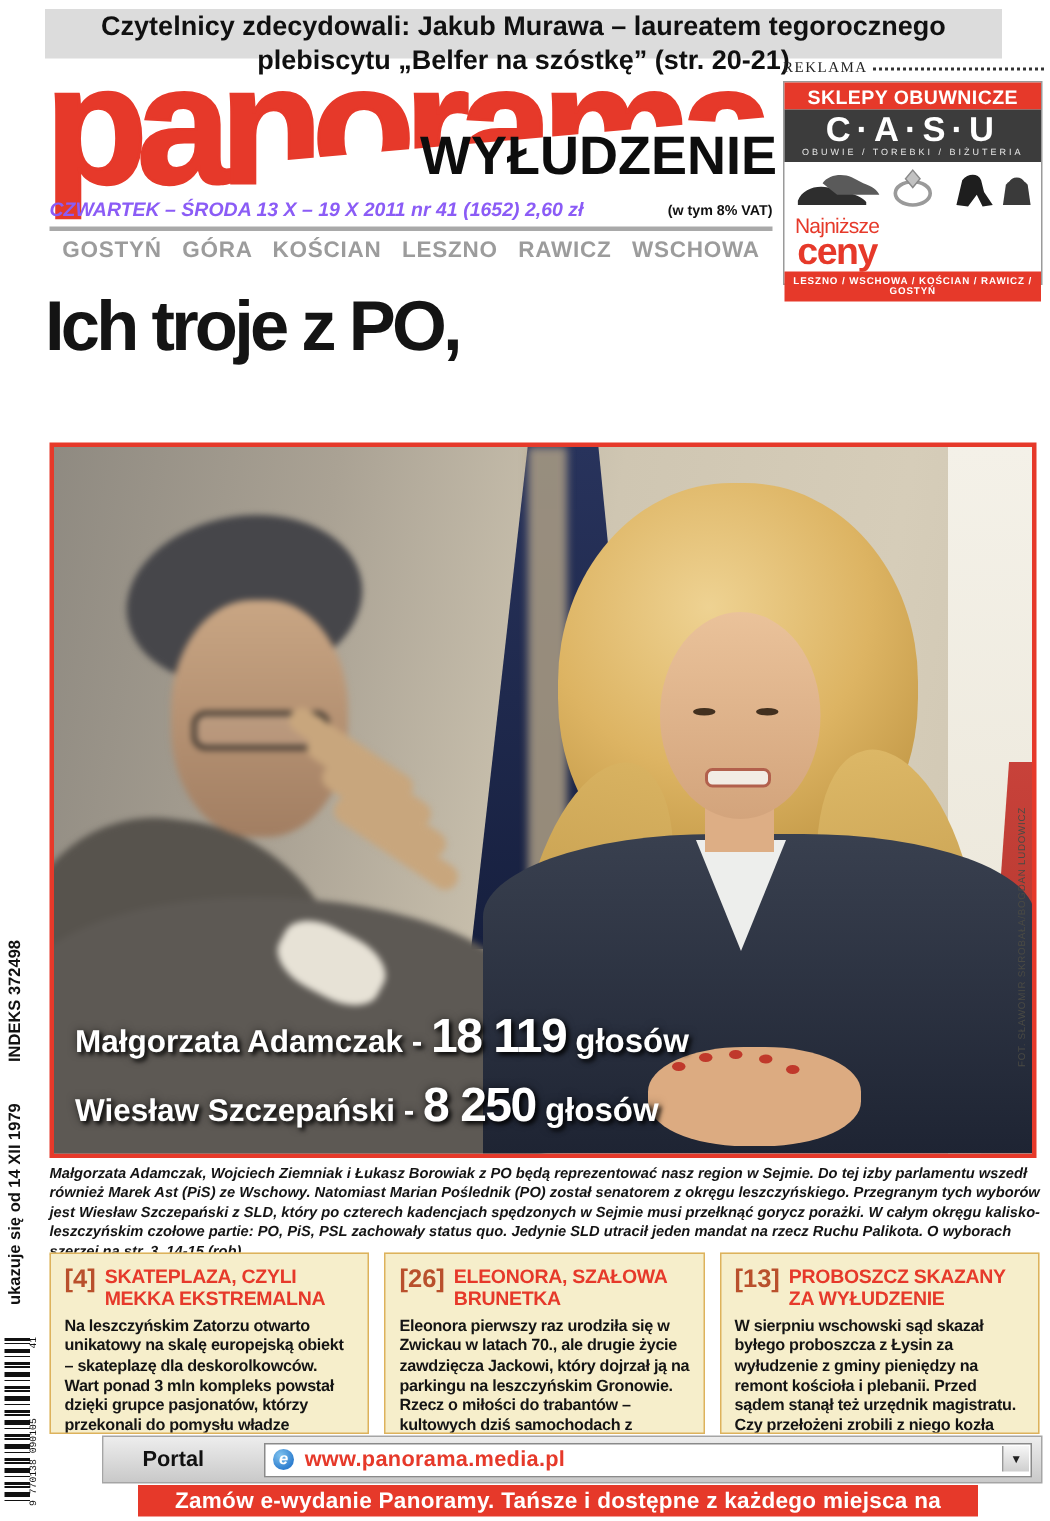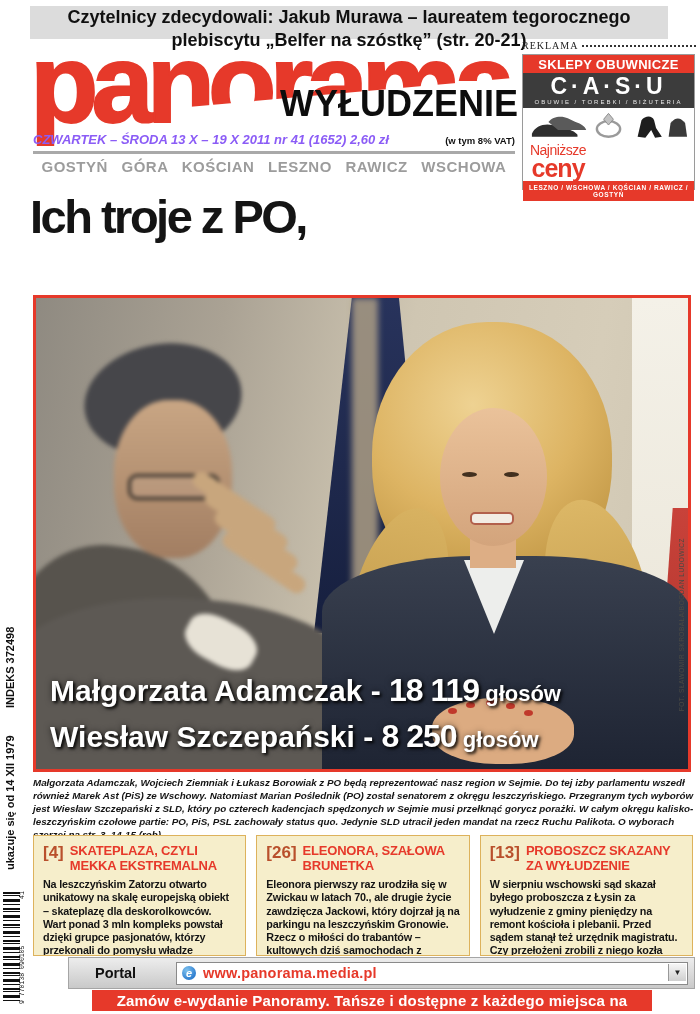--- a/index.html
+++ b/index.html
@@ -103,21 +103,21 @@
     -webkit-clip-path:polygon(0 0,100% 0,50% 100%);clip-path:polygon(0 0,100% 0,50% 100%);}
   #w-hands{left:96px;top:382px;width:142px;height:66px;background:#dcab81;border-radius:45%;}
   .nail{width:9px;height:6px;background:#c0392b;border-radius:50%;}
   #n1{left:112px;top:392px;}#n2{left:130px;top:386px;}#n3{left:150px;top:384px;}
   #n4{left:170px;top:387px;}#n5{left:188px;top:394px;}
 
   .caption{position:absolute;left:14px;color:#fff;font-weight:bold;white-space:nowrap;
     text-shadow:2px 2px 3px rgba(0,0,0,.85),0 0 6px rgba(0,0,0,.5);}
   #caption-1{bottom:60px;}
   #caption-2{bottom:14px;}
-  .cap-name{font-size:30px;}
+  .cap-name{font-size:21px;}
   .cap-votes{font-size:32px;letter-spacing:-1px;}
   .cap-suffix{font-size:22px;}
   #photo-credit{right:3px;bottom:58px;font-size:6.5px;color:#4a4a44;letter-spacing:.5px;}
 
   
   #lead{left:33px;top:776px;width:661px;font-size:9.8px;font-weight:bold;font-style:italic;
     line-height:1.33;color:#141414;}
 
   
   #teasers{left:33px;top:835px;width:660px;display:flex;gap:10px;}

